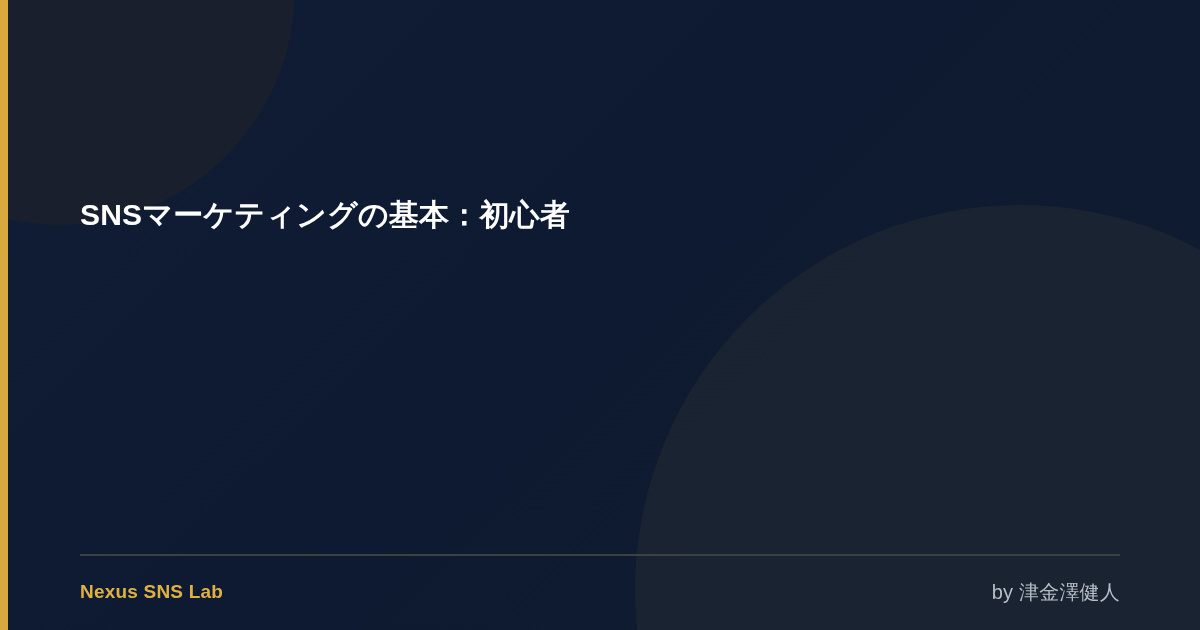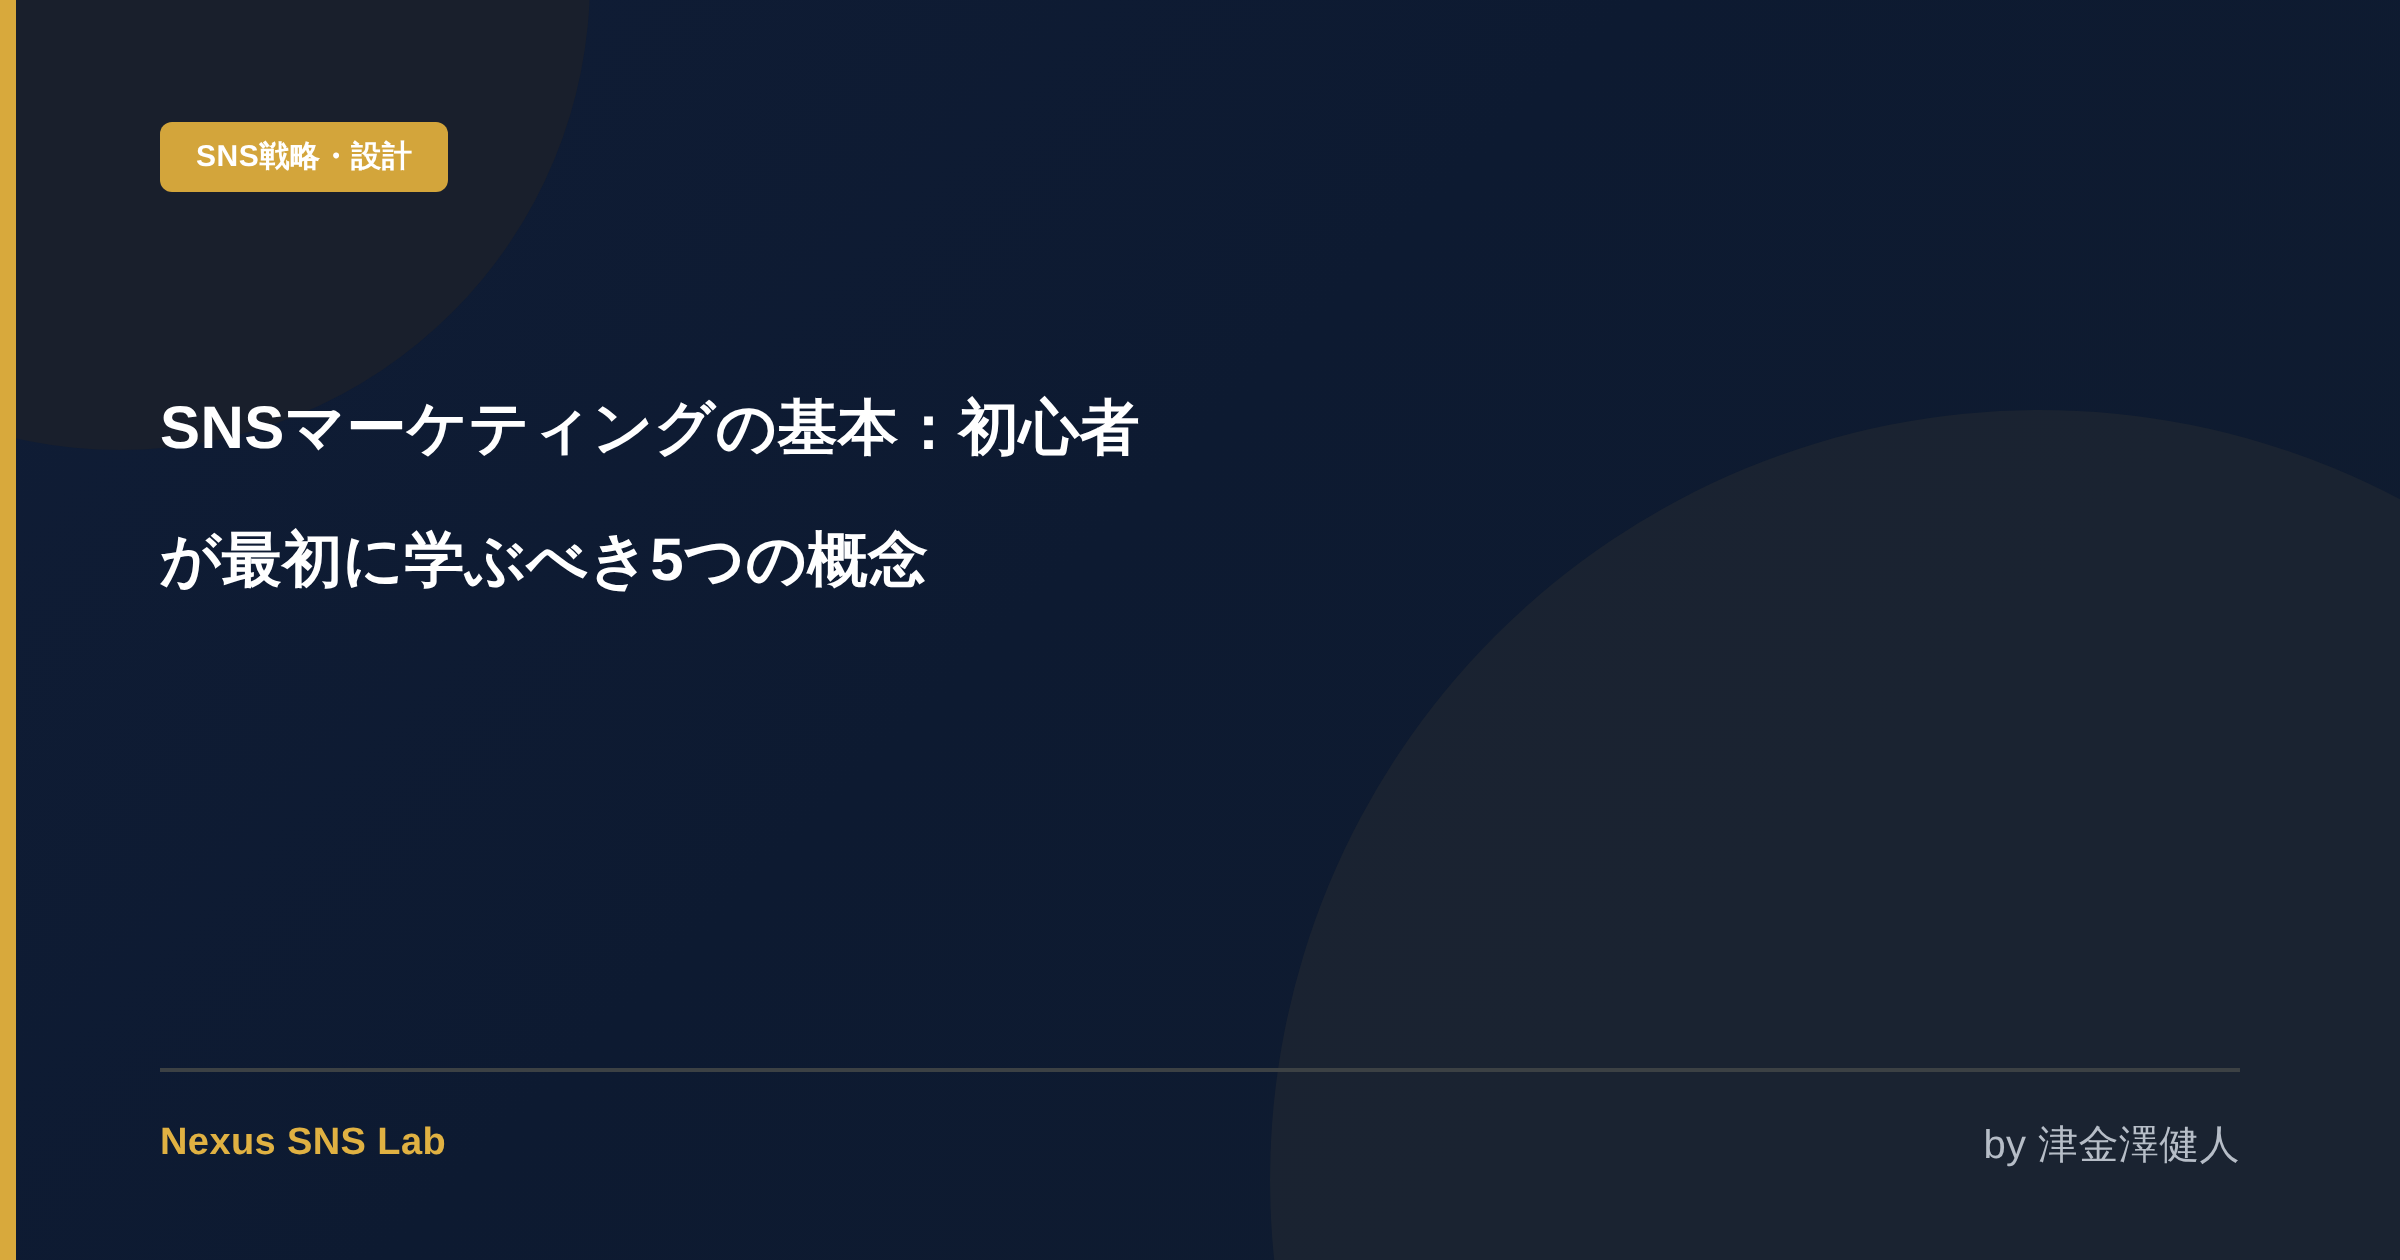--- a/index.html
+++ b/index.html
@@ -94,21 +94,21 @@
     color: #ffffff;
     letter-spacing: 0.2px;
   }
 
   
   .footer {
     position: absolute;
     left: 0;
     right: 0;
     bottom: 0;
-    height: 96px;
+    height: 76px;
   }
 
   .footer-divider {
     position: absolute;
     left: 0;
     right: 0;
     top: 0;
     height: 1.5px;
     background: #3c4144;
   }
@@ -146,25 +146,23 @@
 
   <div class="deco-layer">
     <div class="blob-topleft" style="background: rgb(26, 32, 43);"></div>
     <div class="blob-bottomright" style="background: rgb(28, 37, 49);"></div>
   </div>
 
   <div class="accent-bar" style="background-color: rgb(216, 169, 60);"></div>
 
   <div class="content">
 
-    <div class="badge" style="background-color: rgb(211, 165, 59); color: rgb(255, 255, 255);">SNS戦略・設計</div>
 
     <div class="headline" style="color: rgb(255, 255, 255);">
       <div>SNSマーケティングの基本：初心者</div>
-      <div>が最初に学ぶべき5つの概念</div>
     </div>
 
     <div class="footer">
       <div class="footer-divider" style="background: rgb(60, 65, 68);"></div>
       <div class="footer-row">
         <div class="brand" style="color: rgb(224, 177, 66);">Nexus SNS Lab</div>
         <div class="author" style="color: rgb(182, 189, 199);">by 津金澤健人</div>
       </div>
     </div>
 

